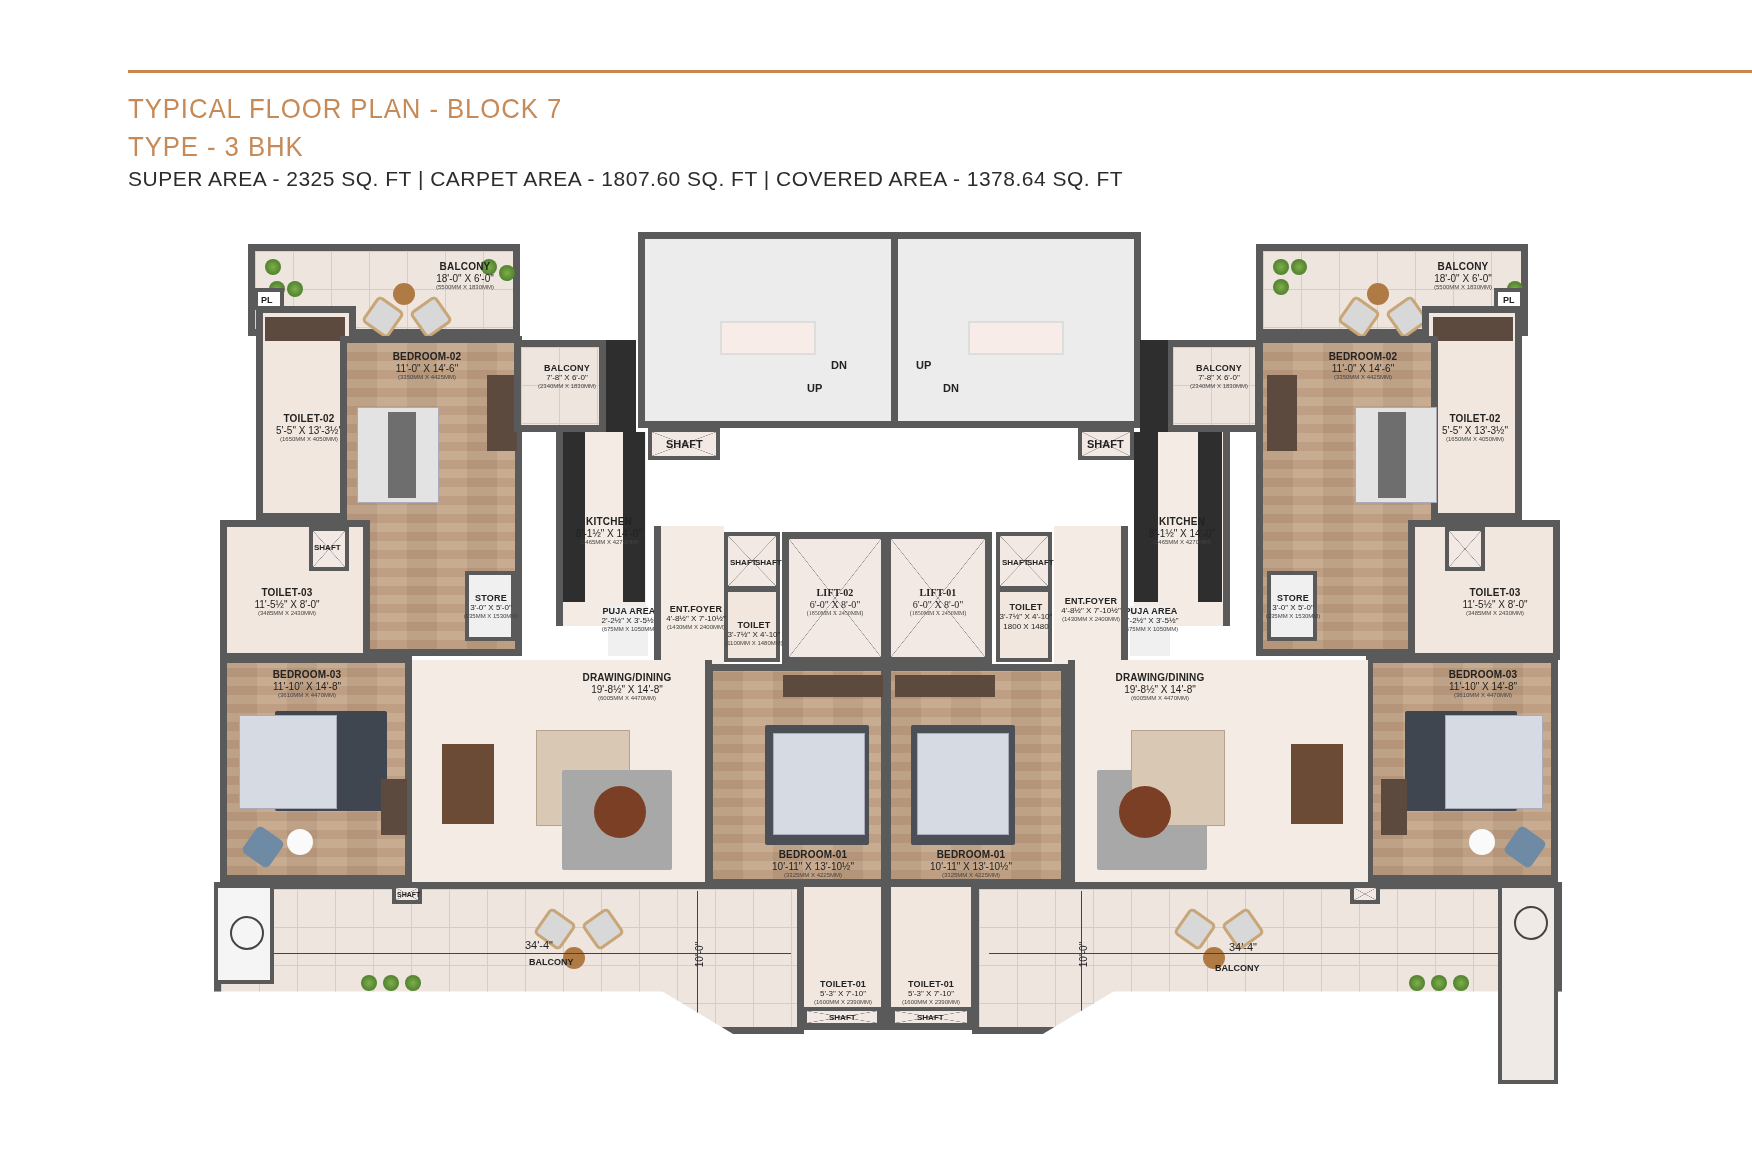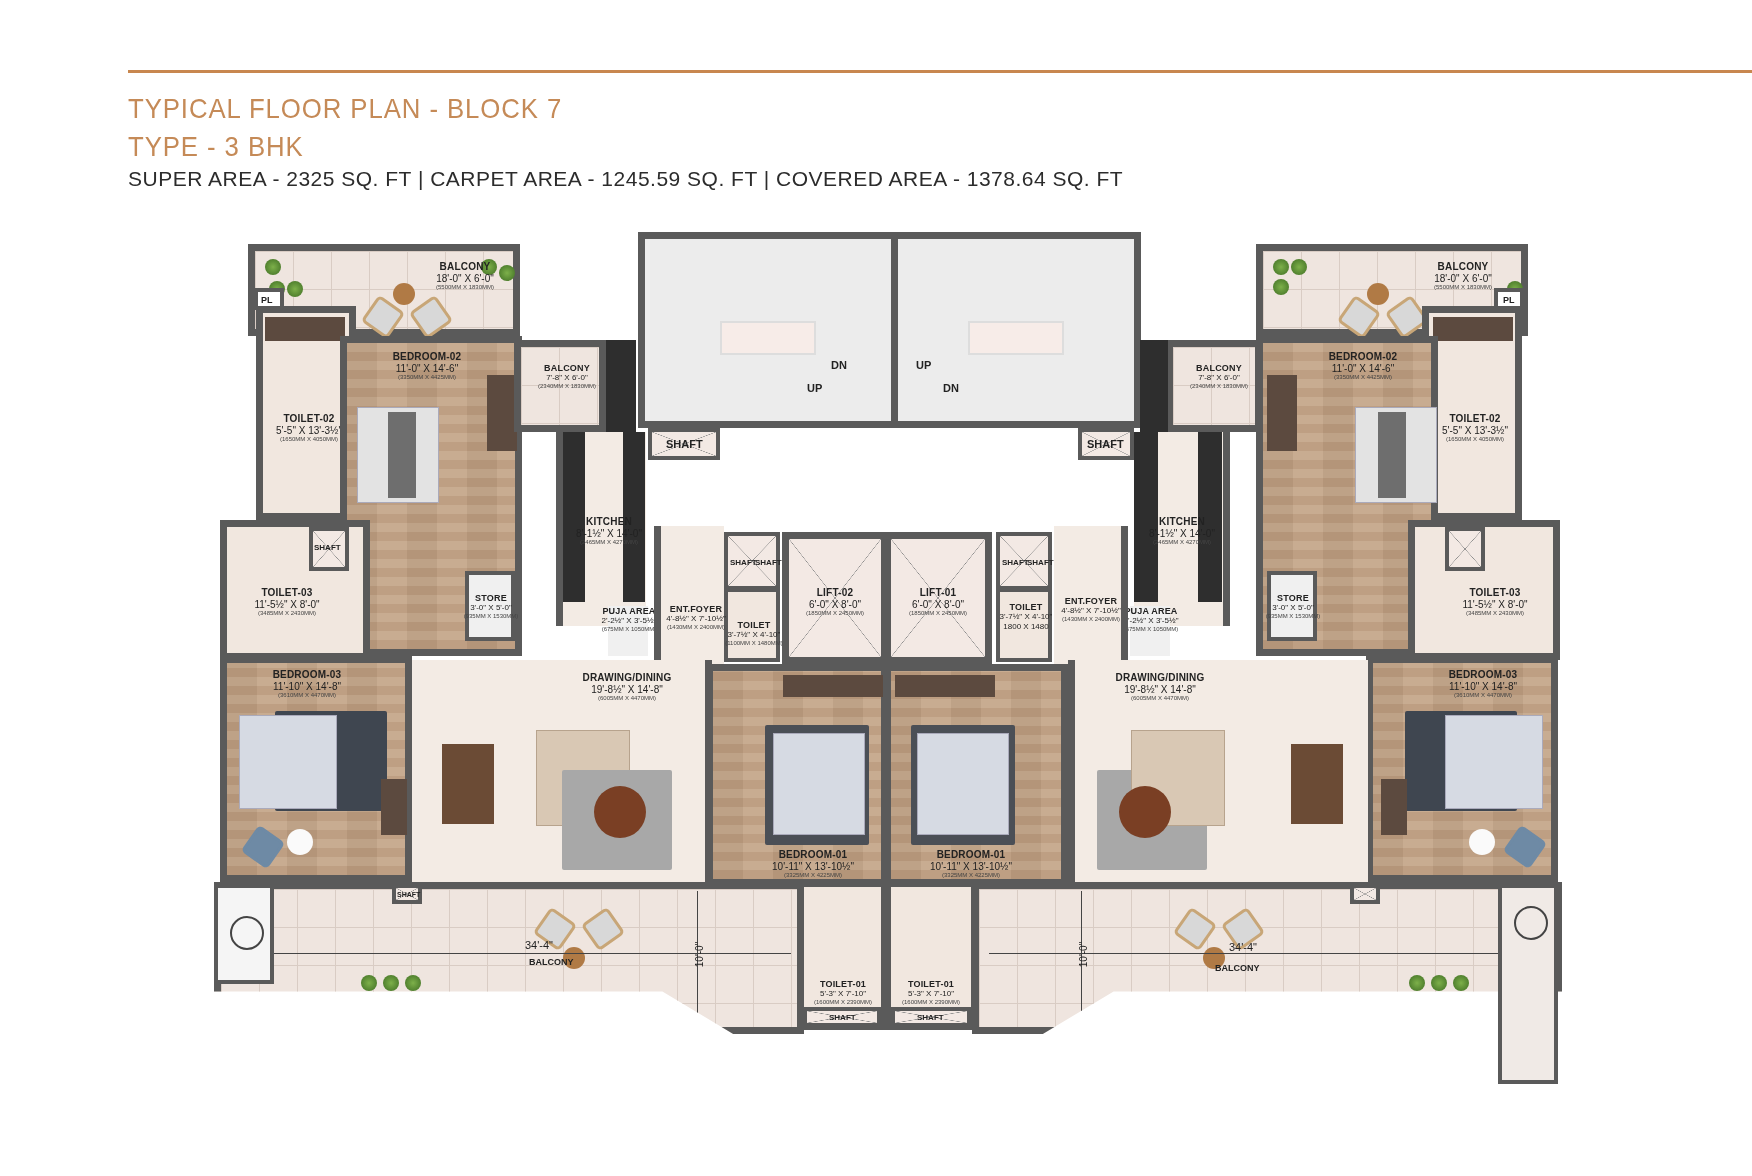--- a/index.html
+++ b/index.html
@@ -11,21 +11,21 @@
     .areas{position:absolute;left:128px;top:167px;font-size:21px;color:#2c2c2c;letter-spacing:0.5px;white-space:nowrap;}
     .plan{position:absolute;left:0;top:0;width:1752px;height:1176px;}
     .room{position:absolute;box-sizing:border-box;}
     .wall{border:7px solid #5a5a5a;}
     .wall-thin{border:4px solid #5a5a5a;}
     .wood2{background:linear-gradient(90deg,rgba(0,0,0,0.04) 0 50%,rgba(255,255,255,0.04) 50% 100%),repeating-linear-gradient(0deg,#bb9b7e 0 9px,#c6a98c 9px 18px);background-size:60px 18px,auto;}
     .tile{background-color:#efe5df;background-image:linear-gradient(#d9ccc4 1px,transparent 1px),linear-gradient(90deg,#d9ccc4 1px,transparent 1px);background-size:38px 38px;}
     .cream{background:#f3ebe4;}
     .toilet{background:#f1e7df;}
     .grey{background:#ececec;background-image:radial-gradient(#dcdcdc 1px,transparent 1px);background-size:4px 4px;}
-    .lift{background:#f7ece8;}
+    .lift{background:#f7ece8;font-family:Liberation Serif, serif;}
     .marble-dark{background:#2e2e2e;}
     .marble-light{background:#f0f0f0;}
     .label{position:absolute;text-align:center;color:#222;line-height:1.15;}
     .lname{font-weight:700;font-size:10px;display:block;letter-spacing:0.2px;}
     .ldim{font-size:10px;display:block;}
     .lmm{font-size:6px;display:block;color:#444;}
     .txt{position:absolute;font-size:11px;font-weight:700;color:#222;}
     .stair-lines{background-image:repeating-linear-gradient(90deg,transparent 0 24px,#bdbdbd 24px 25px);}
     .rug{position:absolute;background:#9a9a9a;border-radius:2px;}
     .bed{position:absolute;background:#d6dae3;border:1px solid #aab;}
@@ -37,21 +37,21 @@
     .wardrobe{position:absolute;background:#5c4a3f;}
     .dim-line{position:absolute;background:#444;}
     .shaft-x{background:linear-gradient(to top right,transparent calc(50% - 0.5px),#888 50%,transparent calc(50% + 0.5px)),linear-gradient(to bottom right,transparent calc(50% - 0.5px),#888 50%,transparent calc(50% + 0.5px)),#f3e9e4;}
   </style>
 </head>
 <body>
 
 <div class="rule"></div>
 <div class="title t1">TYPICAL FLOOR PLAN - BLOCK 7</div>
 <div class="title t2">TYPE - 3 BHK</div>
-<div class="areas">SUPER AREA - 2325 SQ. FT | CARPET AREA - 1245.59 SQ. FT | COVERED AREA - 1378.64 SQ. FT</div>
+<div class="areas">SUPER AREA - 2325 SQ. FT | CARPET AREA - 1807.60 SQ. FT | COVERED AREA - 1378.64 SQ. FT</div>
 
 <div class="plan">
 
   <div class="room wall grey stair-lines" style="left:638px;top:232px;width:260px;height:196px;">
     <div style="position:absolute;left:75px;top:82px;width:92px;height:30px;border:2px solid #ddd;background:#f7ece8;"></div>
     <div class="txt" style="left:186px;top:120px;">DN</div>
     <div class="txt" style="left:162px;top:143px;">UP</div>
   </div>
   <div class="room wall grey stair-lines" style="left:891px;top:232px;width:250px;height:196px;">
     <div style="position:absolute;left:70px;top:82px;width:92px;height:30px;border:2px solid #ddd;background:#f7ece8;"></div>

